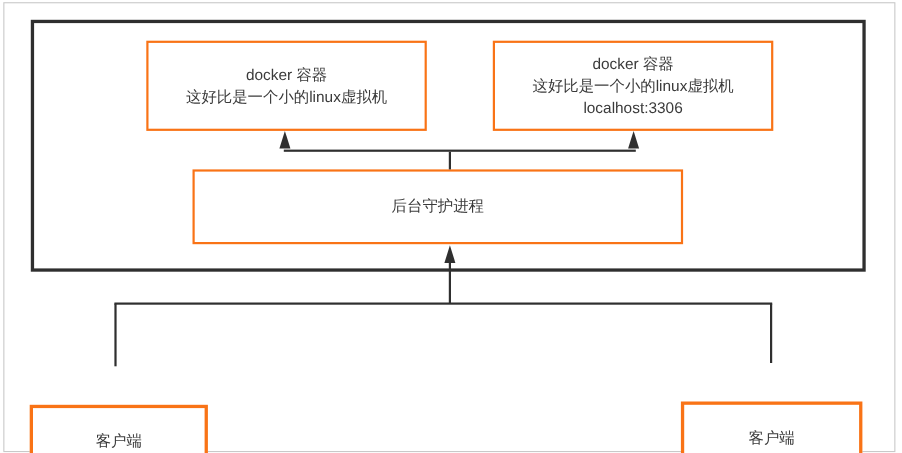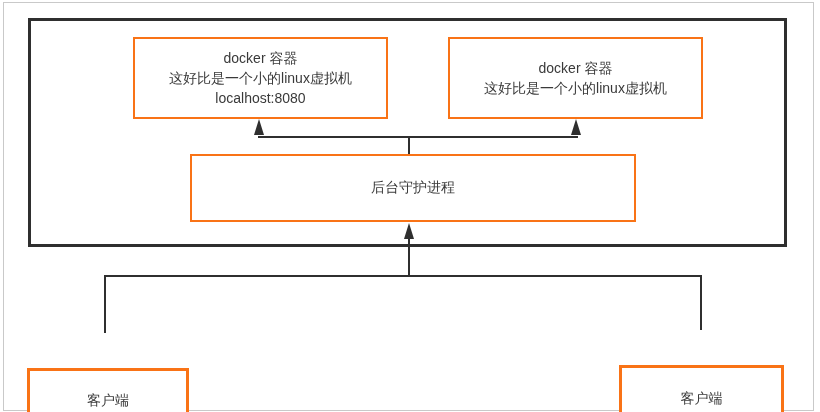--- a/index.html
+++ b/index.html
@@ -36,21 +36,21 @@
     position: absolute;
     border: 3px solid #2f2f2f;
     box-sizing: border-box;
     background: transparent;
     left: 28px; top: 18px; width: 759px; height: 229px;
   }
   .docker-box { width: 255px; height: 82px; top: 37px; font-size: 14px; line-height: 20px; }
   .docker-left  { left: 133px; }
   .docker-right { left: 448px; }
   .daemon-box {
-    left: 190px; top: 154px; width: 446px; height: 68px;
+    left: 175px; top: 154px; width: 446px; height: 68px;
     font-size: 14px;
   }
   .client-box {
     width: 162px; height: 65px;
     border-width: 3px;
     font-size: 14px;
     margin-top: 36px;
   }
   .client-left  { left: 27px;  top: 332px; }
   .client-right { left: 619px; top: 329px; width: 165px; height: 68px; }
@@ -78,26 +78,26 @@
 
 <div class="canvas">
 
   <div class="frame"></div>
 
   <div class="outer-box"></div>
 
   <div class="box docker-box docker-left">
     <div>docker 容器</div>
     <div>这好比是一个小的linux虚拟机</div>
-    <div>localhost:8080</div>
   </div>
 
   <div class="box docker-box docker-right">
     <div>docker 容器</div>
     <div>这好比是一个小的linux虚拟机</div>
+    <div>localhost:3306</div>
   </div>
 
   <div class="box daemon-box">
     <div>后台守护进程</div>
   </div>
 
   <div class="box client-box client-left">
     <div>客户端</div>
   </div>
 

